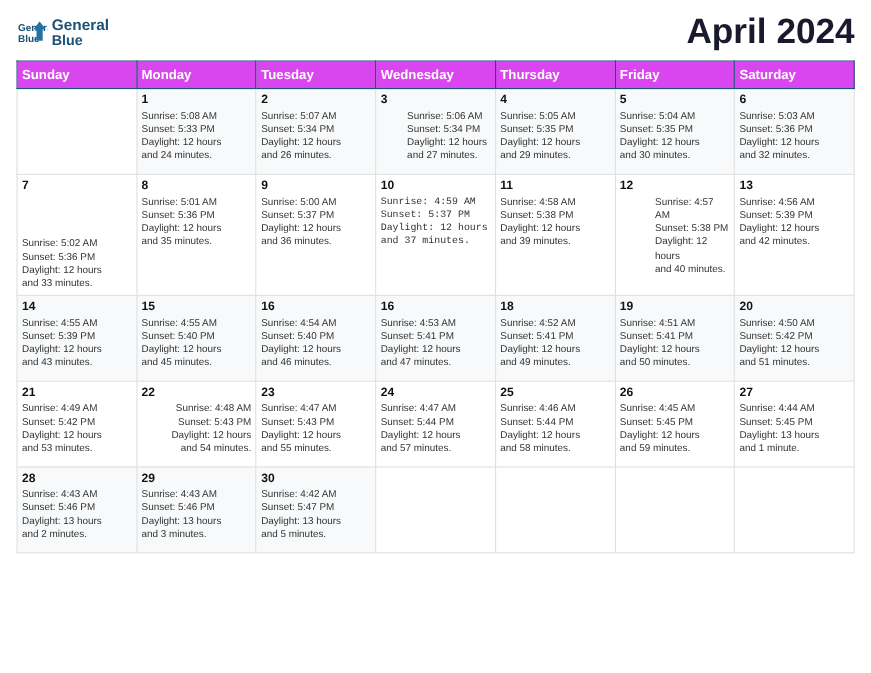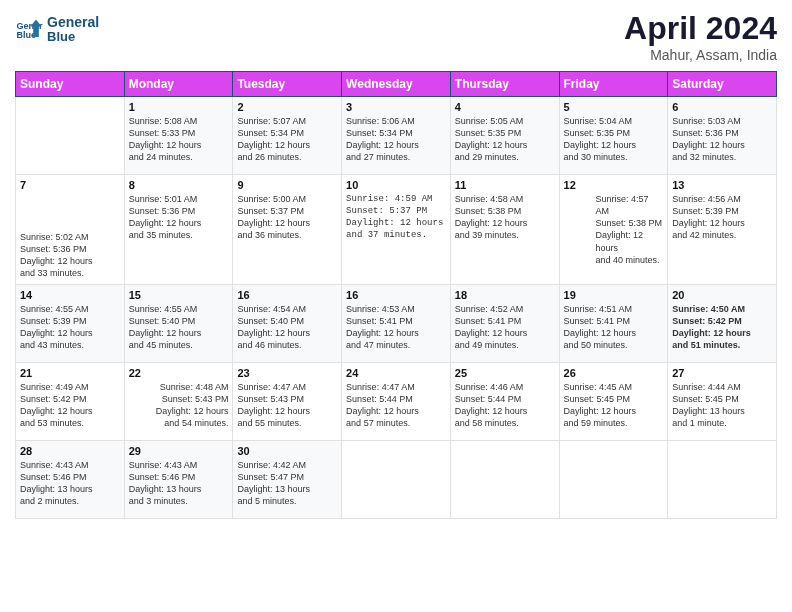--- a/index.html
+++ b/index.html
@@ -114,21 +114,20 @@
         <text x="2" y="32" font-size="13" font-weight="bold" fill="#1a5276">Blue</text>
         <polygon points="30,5 38,15 34,15 34,30 26,30 26,15 22,15" fill="#2471a3"></polygon>
       </svg>
       <div class="logo-text">
         <span>General</span>
         <span>Blue</span>
       </div>
     </div>
     <div class="title-block">
       <div class="month-title">April 2024</div>
-      <div class="location">Mahur, Assam, India</div>
     </div>
   </div>
 
   <table>
     <thead>
       <tr>
       <th>Sunday</th>
           <th>Monday</th>
           <th>Tuesday</th>
           <th>Wednesday</th>
@@ -149,21 +148,21 @@
           </td>
           <td>
             <span class="day-num">2</span>
             <div class="cell-content" style="white-space: pre-line;">Sunrise: 5:07 AM
 Sunset: 5:34 PM
 Daylight: 12 hours
 and 26 minutes.</div>
           </td>
           <td>
             <span class="day-num">3</span>
-            <div class="cell-content" style="white-space: pre-line;">Sunrise: 5:06 AM
+            <div class="cell-content" style="white-space: pre-line; margin-left: 24px;">Sunrise: 5:06 AM
 Sunset: 5:34 PM
 Daylight: 12 hours
 and 27 minutes.</div>
           </td>
           <td>
             <span class="day-num">4</span>
             <div class="cell-content" style="white-space: pre-line;">Sunrise: 5:05 AM
 Sunset: 5:35 PM
 Daylight: 12 hours
 and 29 minutes.</div>
@@ -272,21 +271,21 @@
           </td>
           <td>
             <span class="day-num">19</span>
             <div class="cell-content" style="white-space: pre-line;">Sunrise: 4:51 AM
 Sunset: 5:41 PM
 Daylight: 12 hours
 and 50 minutes.</div>
           </td>
           <td>
             <span class="day-num">20</span>
-            <div class="cell-content" style="white-space: pre-line; font-weight: bold;">Sunrise: 4:50 AM
+            <div class="cell-content" style="white-space: pre-line;">Sunrise: 4:50 AM
 Sunset: 5:42 PM
 Daylight: 12 hours
 and 51 minutes.</div>
           </td>
         </tr>
         <tr>
           <td>
             <span class="day-num">21</span>
             <div class="cell-content" style="white-space: pre-line;">Sunrise: 4:49 AM
 Sunset: 5:42 PM

